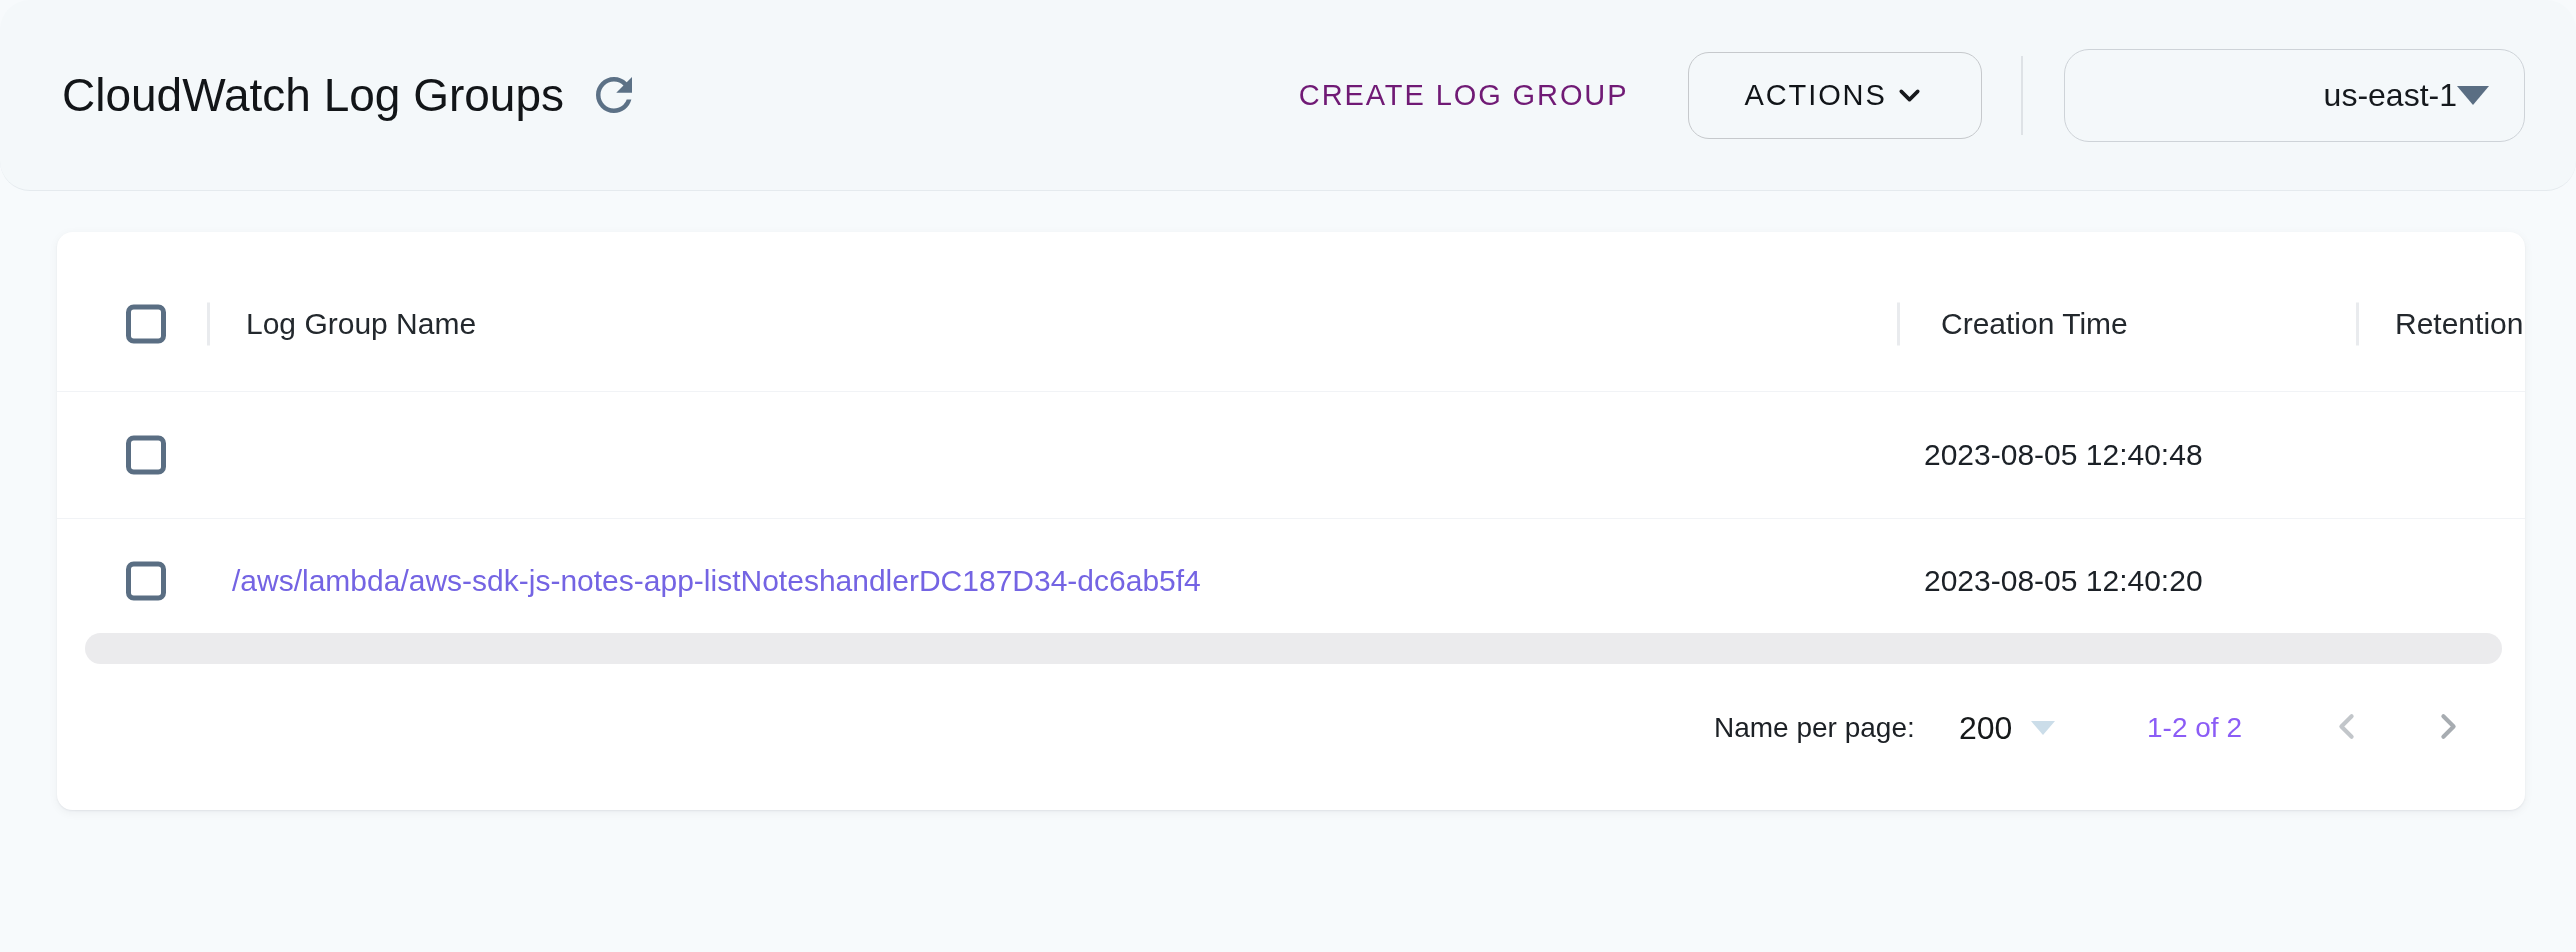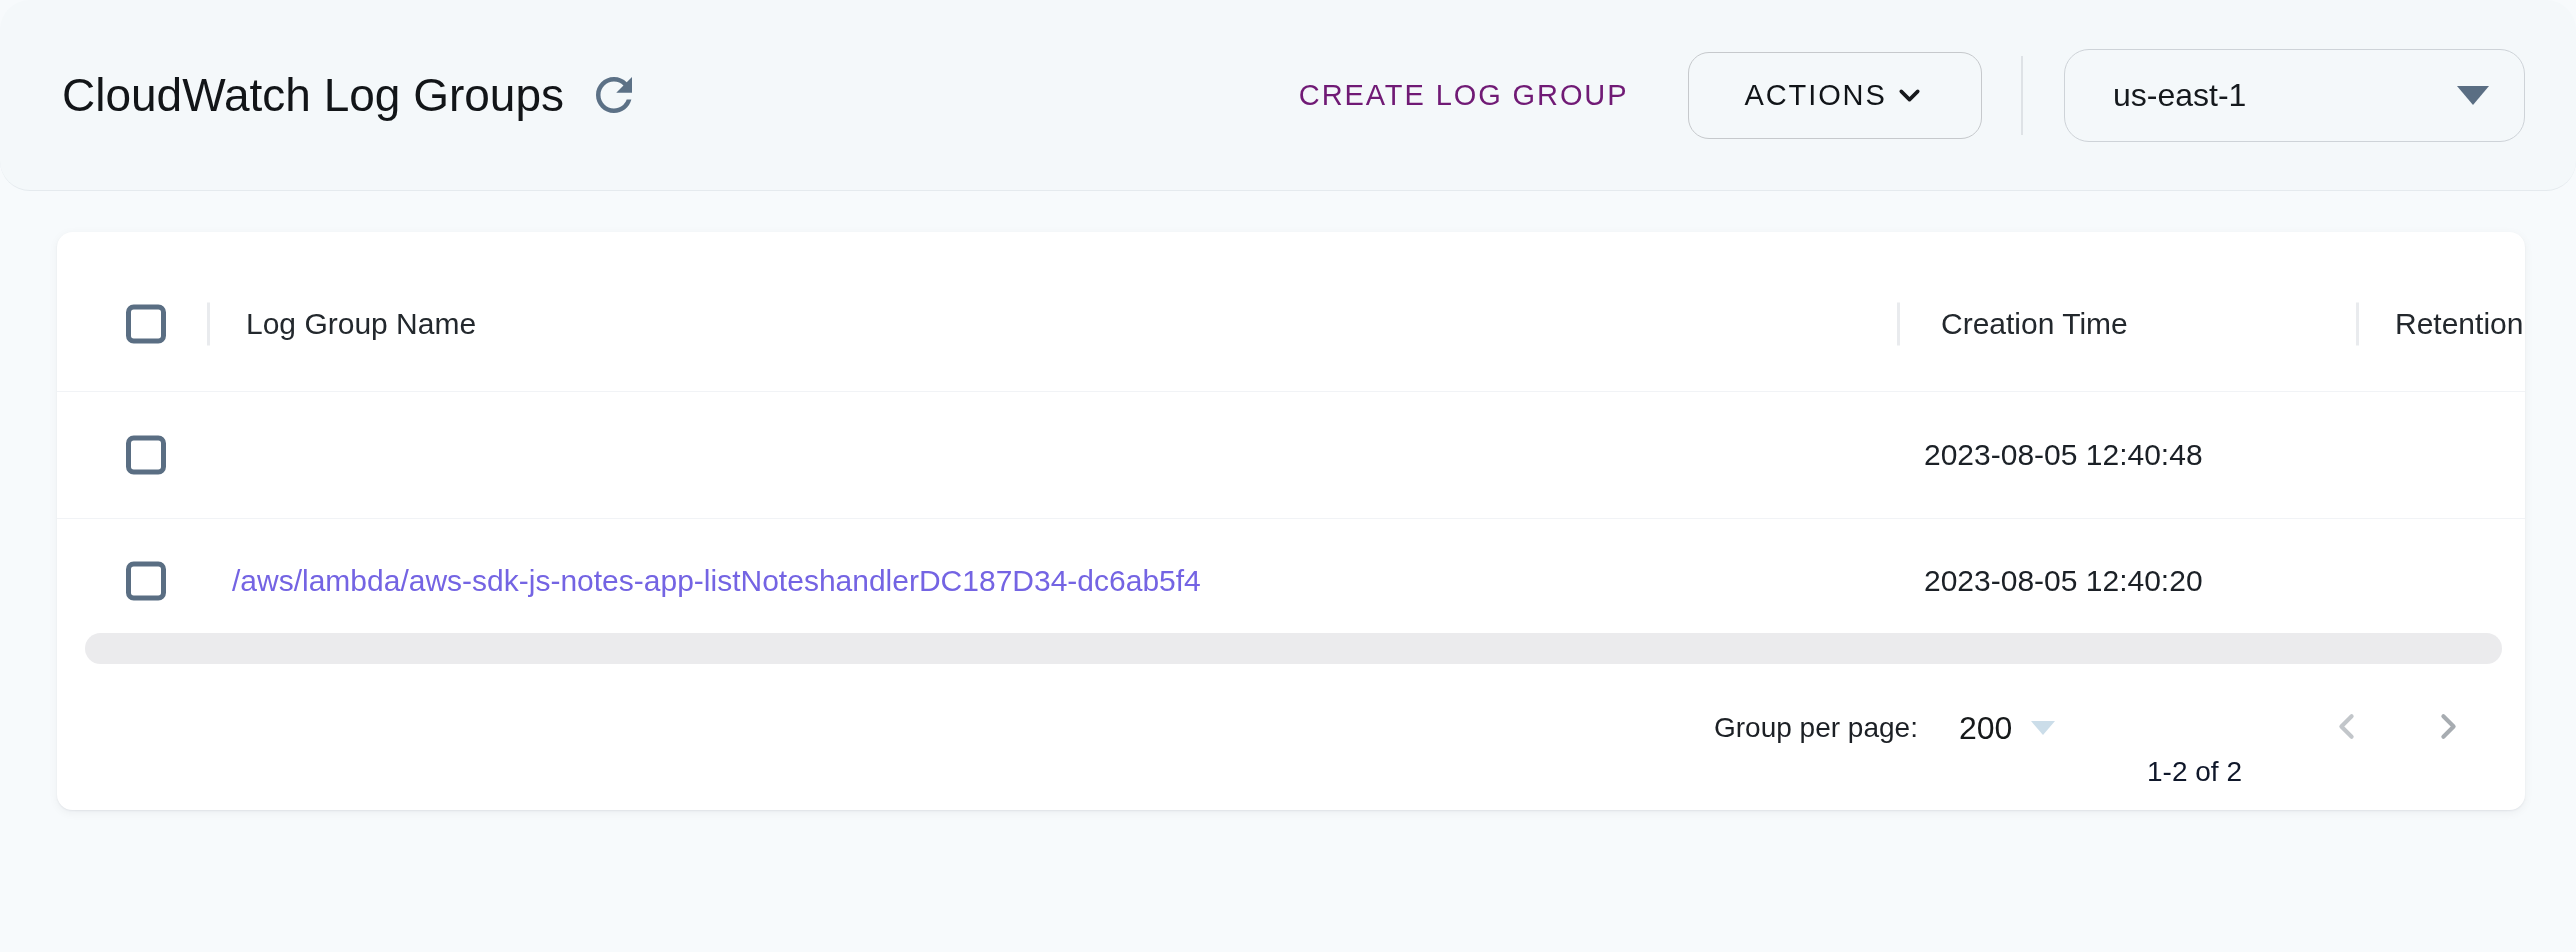--- a/index.html
+++ b/index.html
@@ -28,21 +28,21 @@
     margin-left:50px; width:294px; height:87px;
     background:transparent; border:1.9px solid #c6c9cc; border-radius:21px;
     display:flex; align-items:center; justify-content:center; gap:6px;
     font-family:inherit; font-size:29px; font-weight:500; letter-spacing:1.9px;
     color:#101418; cursor:pointer;
   }
   .vdivider { width:1.9px; height:79px; background:#dee2e6; margin:0 41px 0 39px; }
   .select {
     width:461px; height:93px; border:1.9px solid #ced3d8; border-radius:25px;
     background:transparent; display:flex; align-items:center;
-    padding:0 35px 0 48px; cursor:pointer;
+    padding:0 35px 0 48px; cursor:pointer;text-align:right;
   }
   .select .value { font-size:32px; color:#15191d; flex:1; }
   .tri-down {
     width:0; height:0;
     border-left:16.4px solid transparent; border-right:16.4px solid transparent;
     border-top:19.3px solid var(--slate,#5a6e83);
   }
 
   
   main { position:relative; }
@@ -76,21 +76,21 @@
   
   .pagination { position:absolute; left:0; top:432px; width:100%; height:128px; }
   .pagination .pitem { position:absolute; top:50%; transform:translateY(-50%); white-space:nowrap; }
   .rpp-label { font-size:28px; color:#1c2025; }
   .rpp-value { font-size:32px; color:#16191a; cursor:pointer; }
   .rpp-arrow {
     width:0; height:0;
     border-left:12.6px solid transparent; border-right:12.6px solid transparent;
     border-top:14.5px solid #cbdde9; cursor:pointer;
   }
-  .range { font-size:28px; color:#0f172a;margin-top:44px; }
+  .range { font-size:28px; color:#8b5cf6; }
   .page-btn { background:none; border:none; cursor:pointer; padding:0; }
 </style>
 </head>
 <body>
 
 <div id="app">
 
   <header>
     <h1 class="page-title">CloudWatch Log Groups</h1>
 
@@ -139,21 +139,21 @@
 
       <div class="trow trow-2">
         <span class="cell checkbox" style="left:69px"></span>
         <a class="cell link" style="left:175px">/aws/lambda/aws-sdk-js-notes-app-listNoteshandlerDC187D34-dc6ab5f4</a>
         <span class="cell td" style="left:1867px">2023-08-05 12:40:20</span>
       </div>
 
       <div class="hscroll"></div>
 
       <div class="pagination">
-        <span class="pitem rpp-label" style="left:1657px">Group per page:</span>
+        <span class="pitem rpp-label" style="left:1657px">Name per page:</span>
         <span class="pitem rpp-value" style="left:1902px">200</span>
         <span class="pitem rpp-arrow" style="left:1974px"></span>
         <span class="pitem range" style="left:2090px">1-2 of 2</span>
 
         <button class="pitem page-btn" style="left:2269px">
           <svg width="41" height="41" viewBox="0 0 24 24" fill="none" stroke="#c2c6ca" stroke-width="2.4" stroke-linecap="round" stroke-linejoin="round">
             <polyline points="15 18 9 12 15 6"></polyline>
           </svg>
         </button>
 

